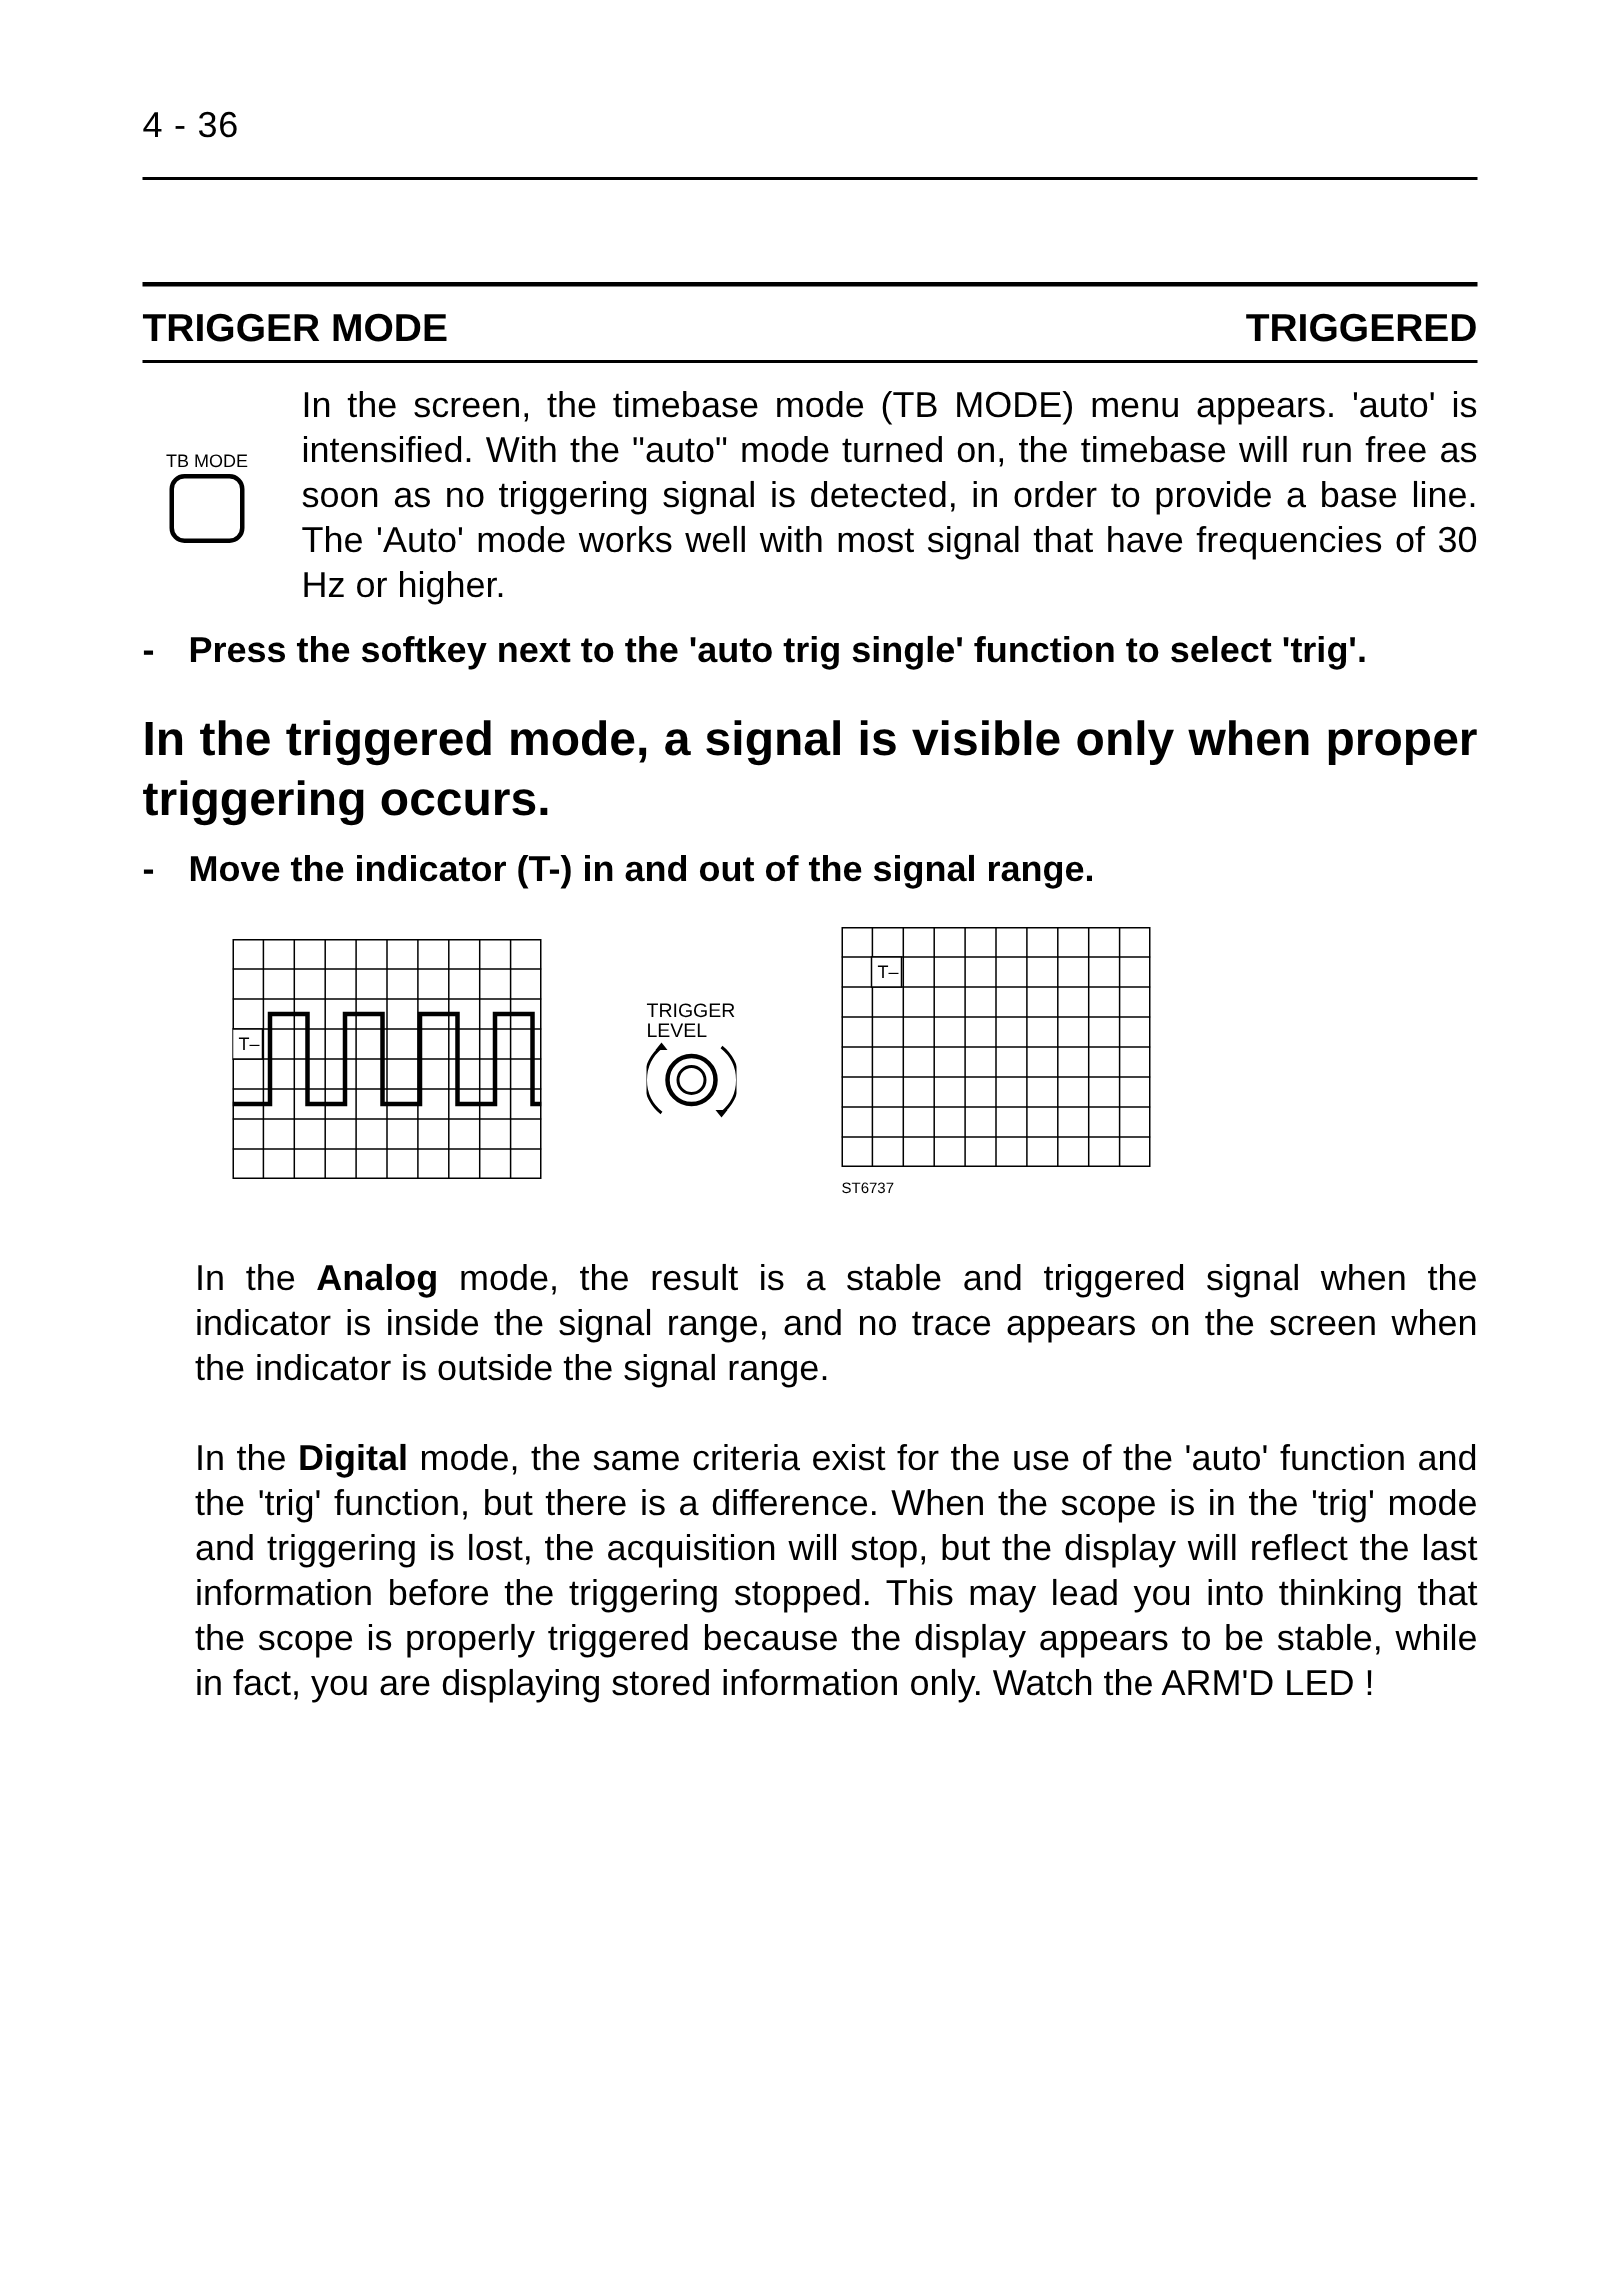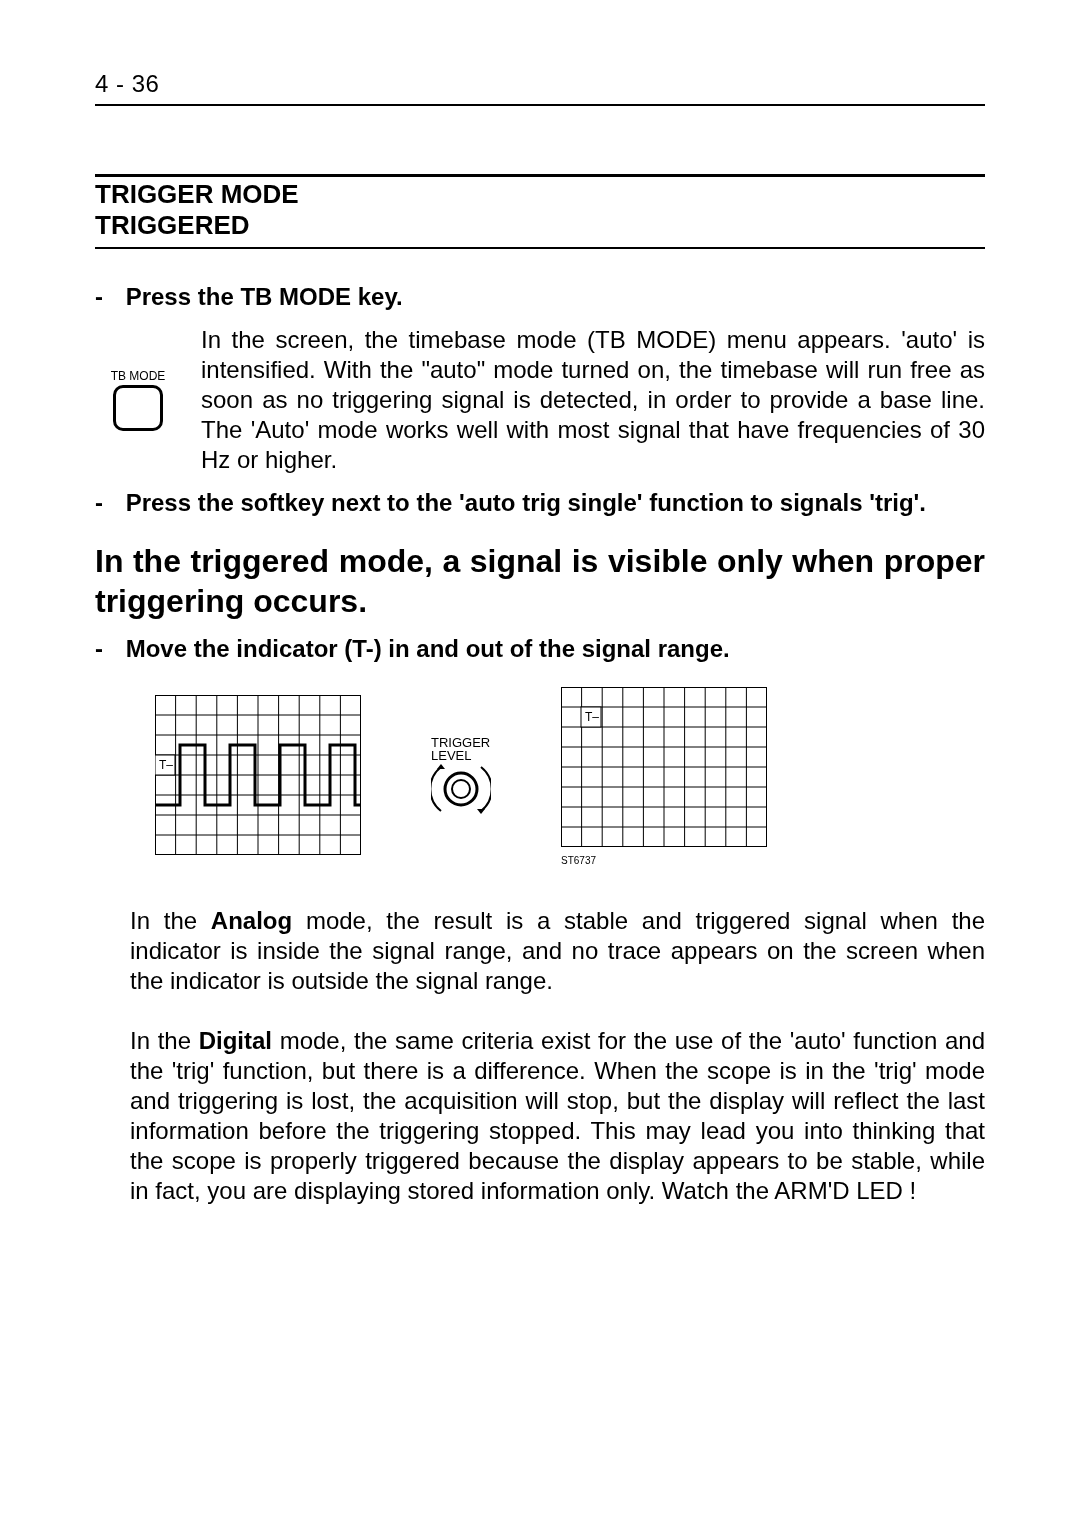--- a/index.html
+++ b/index.html
@@ -12,34 +12,33 @@
     height: 1529px;
     box-sizing: border-box;
   }
   .page {
     padding: 70px 95px 0 95px;
   }
   .topbar {
     display: flex;
     justify-content: space-between;
     font-size: 24px;
-    padding-bottom: 6px;
+    padding-bottom: 20px;
     border-bottom: 2px solid #000;
     letter-spacing: 0.5px;
   }
   .section-header {
     margin-top: 68px;
     border-top: 3px solid #000;
     border-bottom: 2px solid #000;
-    padding: 2px 0 6px 0;
+    padding: 12px 0 6px 0;
     display: flex;
     justify-content: space-between;
     font-size: 26px;
     font-weight: bold;
-    flex-direction: column;
   }
   .step {
     margin-top: 34px;
     font-size: 24px;
     font-weight: bold;
   }
   .step-dash {
     display: inline-block;
     width: 24px;
   }
@@ -114,36 +113,32 @@
 
   <div class="topbar">
     <span>4 - 36</span>
   </div>
 
   <div class="section-header">
     <span>TRIGGER MODE</span>
     <span>TRIGGERED</span>
   </div>
 
-  <div class="step">
-    <span class="step-dash">-</span>
-    <span>Press the TB MODE key.</span>
-  </div>
 
   <div class="row1">
     <div class="tb-key">
       <div>TB MODE</div>
       <div class="key-shape"></div>
     </div>
     <div class="para para1">In the screen, the timebase mode (TB MODE) menu appears. 'auto' is intensified. With the "auto" mode turned on, the timebase will run free as soon as no triggering signal is detected, in order to provide a base line. The 'Auto' mode works well with most signal that have frequencies of 30 Hz or higher.</div>
   </div>
 
   <div class="step" style="margin-top:14px;">
     <span class="step-dash">-</span>
-    <span>Press the softkey next to the 'auto trig single' function to signals 'trig'.</span>
+    <span>Press the softkey next to the 'auto trig single' function to select 'trig'.</span>
   </div>
 
   <div class="plain">In the triggered mode, a signal is visible only when proper triggering occurs.</div>
 
   <div class="step" style="margin-top:14px;">
     <span class="step-dash">-</span>
     <span>Move the indicator (T-) in and out of the signal range.</span>
   </div>
 
   <div class="diagram-row">

